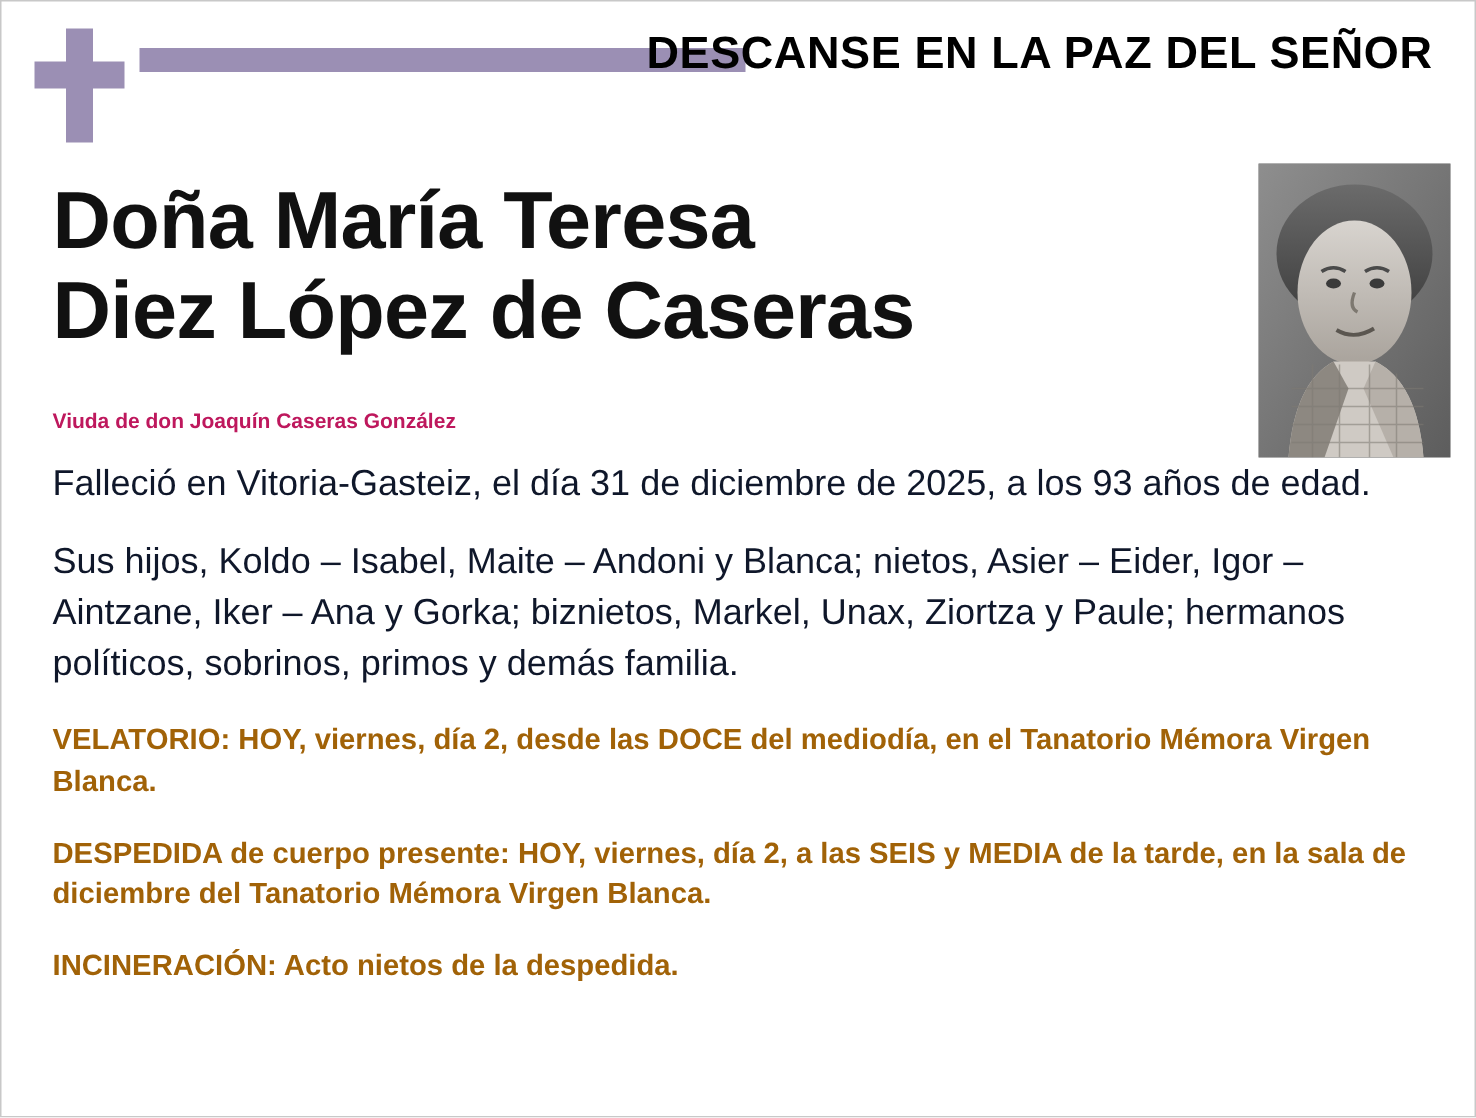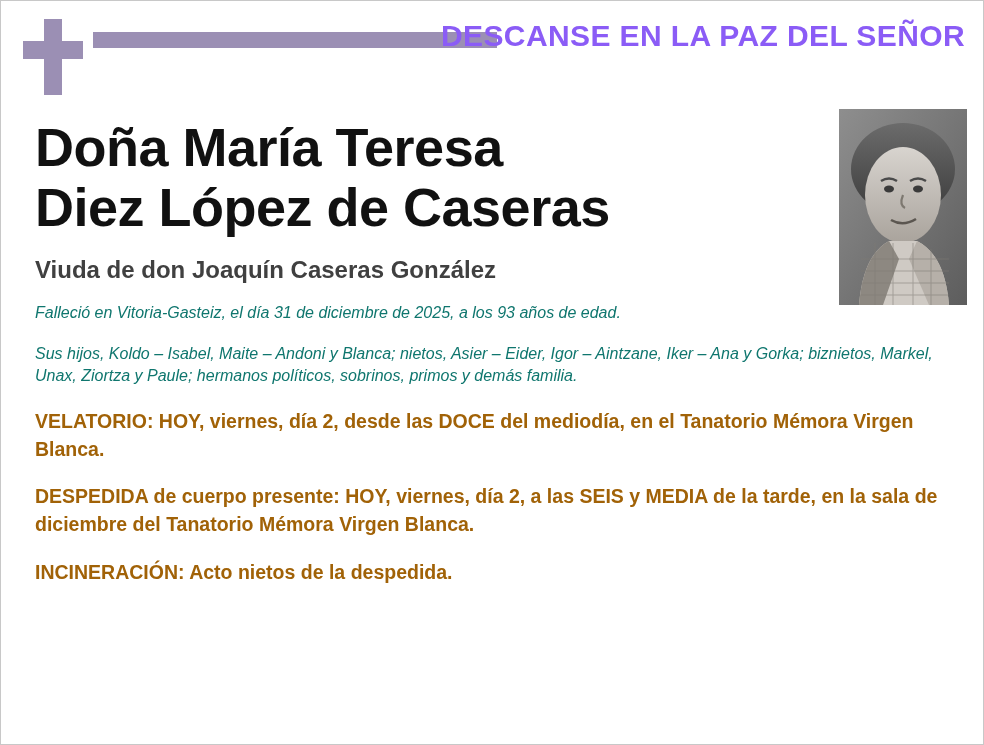--- a/index.html
+++ b/index.html
@@ -52,25 +52,25 @@
   .header-rule {
     position: absolute;
     left: 92px;
     top: 31px;
     width: 404px;
     height: 16px;
     background: #9b8fb4;
   }
   .header-title {
     position: absolute;
-    right: 18px;
+    right: 28px;
     top: 18px;
     font-size: 30px;
     font-weight: bold;
-    color: #8b5cf6;
+    color: #000000;
     letter-spacing: 0.4px;
     white-space: nowrap;
   }
 
   
   .photo {
     position: absolute;
     right: 16px;
     top: 108px;
     width: 128px;
@@ -90,33 +90,32 @@
   .name {
     font-size: 54px;
     font-weight: bold;
     color: #111111;
     line-height: 1.12;
     letter-spacing: -0.5px;
     margin: 0;
   }
   .name .line2 { display: block; white-space: nowrap; }
   .spouse {
-    margin-top: 18px;
-    font-size: 24px;
+    margin-top: 34px;
+    font-size: 14px;
     font-weight: bold;
-    color: #404040;
+    color: #be185d;
   }
   .text-block {
     margin-top: 18px;
-    font-size: 16px;
+    font-size: 24px;
     line-height: 1.42;
-    color: #0f766e;
+    color: #0f172a;
     width: 940px;
     max-width: 940px;
-    font-style: italic;
   }
   .text-block.wide { width: 930px; }
   .bold-block {
     margin-top: 20px;
     font-size: 19.5px;
     line-height: 1.42;
     font-weight: bold;
     color: #a16207;
     width: 930px;
   }

